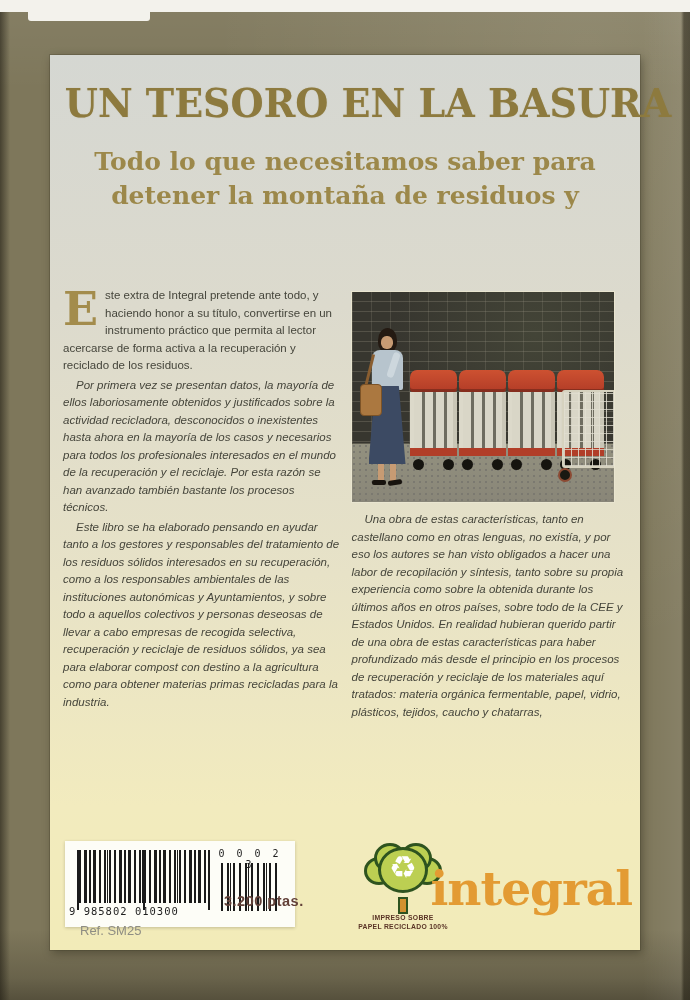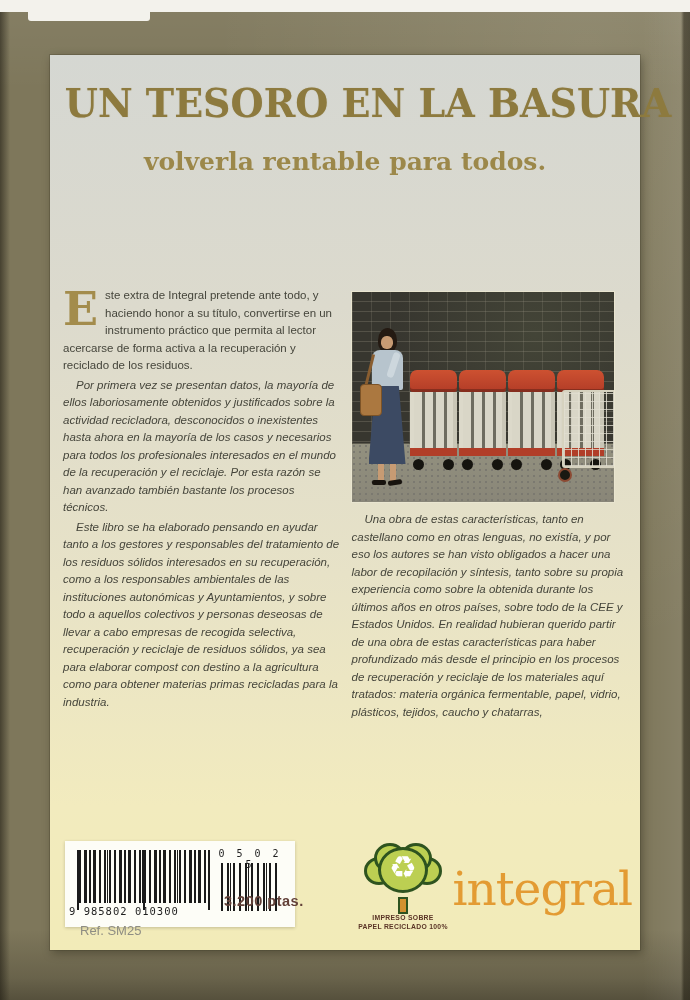--- a/index.html
+++ b/index.html
@@ -143,40 +143,41 @@
   .canopy.top-l{left:10px;top:4px;width:32px;height:30px;}
   .canopy.top-r{right:10px;top:4px;width:32px;height:30px;}
   .canopy.main{left:14px;top:8px;width:50px;height:46px;}
   .trunk{position:absolute;left:34px;bottom:-9px;width:10px;height:17px;background:#d3912f;border:2px solid #2e531f;box-sizing:border-box;}
   .recycle{position:absolute;left:0;width:100%;top:12px;text-align:center;font-size:31px;line-height:34px;color:#ffffff;}
   .eco-line{font-size:6.8px;font-weight:bold;color:#5a3426;letter-spacing:.3px;line-height:9px;}
   .eco-line.first{margin-top:8px;}
 
   .publisher{
     position:absolute;right:8px;top:806px;
-    font-family:"DejaVu Serif",serif;font-weight:400;font-size:47px;
+    font-family:"DejaVu Serif",serif;font-weight:700;font-size:47px;
     color:#e39b33;letter-spacing:-1px;
   }
 
   .footer-ref{position:absolute;left:30px;top:868px;font-size:13px;color:#8e8d83;}
   .footer-price{position:absolute;left:150px;top:838px;font-size:14.5px;font-weight:700;color:#634139;letter-spacing:.5px;margin-left:24px;}
 </style>
 </head>
 <body>
 
 <div class="cover-shading"></div>
 <div class="top-white-strip"></div>
 <div class="top-white-notch"></div>
 
 <div class="panel">
 
   <h1 class="title">UN TESORO EN LA BASURA</h1>
 
   <div class="subtitle">
-    <div>volverla rentable para todos.</div>
+    <div>Todo lo que necesitamos saber para</div>
+    <div>detener la montaña de residuos y</div>
   </div>
 
   <div class="columns">
     <div class="col">
       <p><span class="dropcap">E</span><span>ste extra de Integral pretende ante todo, y haciendo honor a su título, convertirse en un instrumento práctico que permita al lector acercarse de forma activa a la recuperación y reciclado de los residuos.</span></p>
       <p class="indent">Por primera vez se presentan datos, la mayoría de ellos laboriosamente obtenidos y justificados sobre la actividad recicladora, desconocidos o inexistentes hasta ahora en la mayoría de los casos y necesarios para todos los profesionales interesados en el mundo de la recuperación y el reciclaje. Por esta razón se han avanzado también bastante los procesos técnicos.</p>
       <p class="indent">Este libro se ha elaborado pensando en ayudar tanto a los gestores y responsables del tratamiento de los residuos sólidos interesados en su recuperación, como a los responsables ambientales de las instituciones autonómicas y Ayuntamientos, y sobre todo a aquellos colectivos y personas deseosas de llevar a cabo empresas de recogida selectiva, recuperación y reciclaje de residuos sólidos, ya sea para elaborar compost con destino a la agricultura como para obtener materias primas recicladas para la industria.</p>
     </div>
 
     <div class="col">
@@ -234,21 +235,21 @@
     </div>
   </div>
 
   <div class="barcode">
     <div class="bc-guard-l"></div>
     <div class="bc-guard-m"></div>
     <div class="bc-guard-r"></div>
     <div class="bc-main"></div>
     <div class="bc-digits">9 985802 010300</div>
     <div class="bc-addon"></div>
-    <div class="bc-addon-digits">0 5 0 2 5</div>
+    <div class="bc-addon-digits">0 0 0 2 3</div>
   </div>
 
   <div class="eco">
     <div class="tree">
       <div class="canopy side-l"></div>
       <div class="canopy side-r"></div>
       <div class="canopy top-l"></div>
       <div class="canopy top-r"></div>
       <div class="trunk"></div>
       <div class="canopy main"></div>

